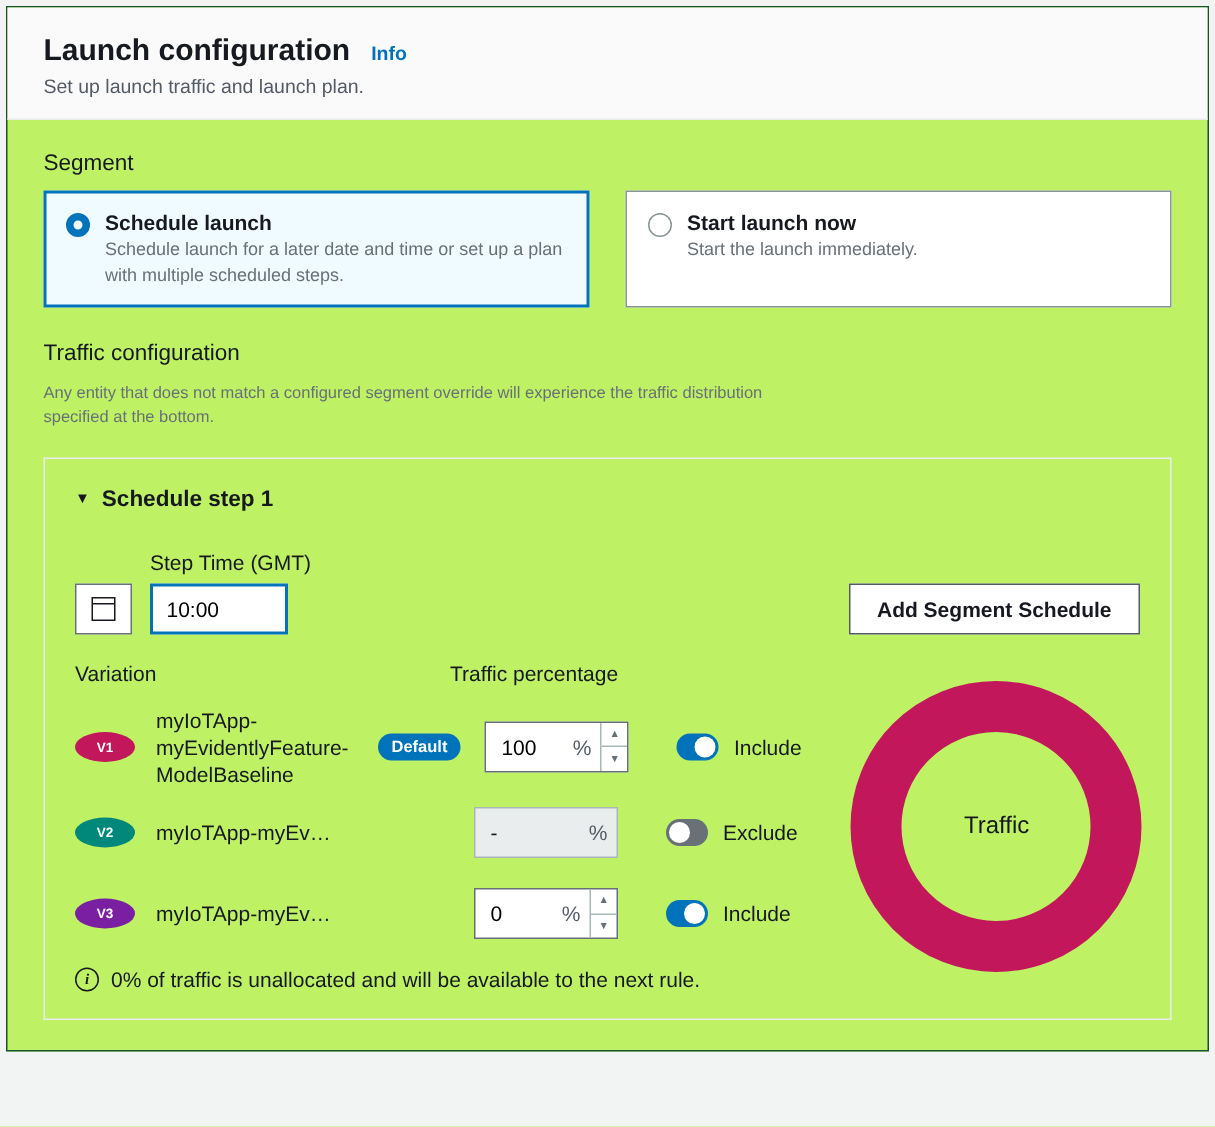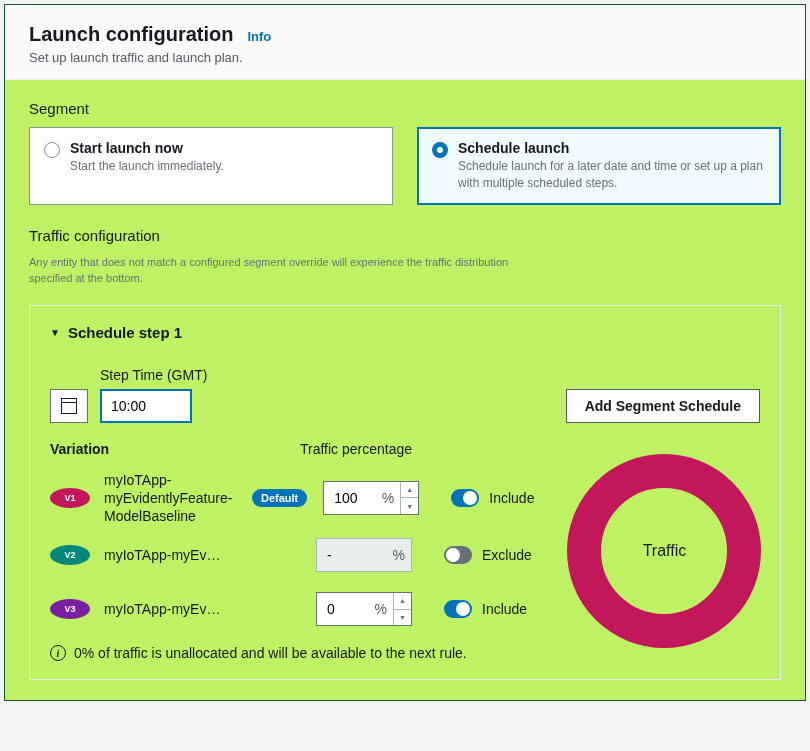--- a/index.html
+++ b/index.html
@@ -166,21 +166,21 @@
     .cols {
       display: flex;
       gap: 30px;
     }
     .cols-left { flex: 1; }
     .cols-right { width: 210px; display: flex; align-items: center; }
     .col-head-row {
       display: flex;
       margin-bottom: 14px;
     }
-    .col-head-row .v-label { width: 250px; font-weight: 700; }
+    .col-head-row .v-label { width: 250px; font-weight: 400; }
     .col-head-row .t-label { font-weight: 400; }
     .var-row {
       display: flex;
       align-items: center;
       min-height: 48px;
       margin-bottom: 6px;
     }
     .badge {
       width: 40px;
       height: 20px;
@@ -334,32 +334,32 @@
     <div class="header-row">
       <div class="title">Launch configuration</div>
       <div class="info-link">Info</div>
     </div>
     <div class="subtitle">Set up launch traffic and launch plan.</div>
   </div>
 
   <div class="body">
     <div class="section-label">Segment</div>
     <div class="options-row">
+      <div class="option-card selected">
+        <div class="radio checked"></div>
+        <div>
+          <div class="option-title">Schedule launch</div>
+          <div class="option-desc">Schedule launch for a later date and time or set up a plan with multiple scheduled steps.</div>
+        </div>
+      </div>
       <div class="option-card">
         <div class="radio"></div>
         <div>
           <div class="option-title">Start launch now</div>
           <div class="option-desc">Start the launch immediately.</div>
-        </div>
-      </div>
-      <div class="option-card selected">
-        <div class="radio checked"></div>
-        <div>
-          <div class="option-title">Schedule launch</div>
-          <div class="option-desc">Schedule launch for a later date and time or set up a plan with multiple scheduled steps.</div>
         </div>
       </div>
     </div>
 
     <div class="section-label">Traffic configuration</div>
     <div class="help-text">Any entity that does not match a configured segment override will experience the traffic distribution specified at the bottom.</div>
 
     <div class="panel">
       <div class="panel-header">
         <span class="caret">▼</span>

